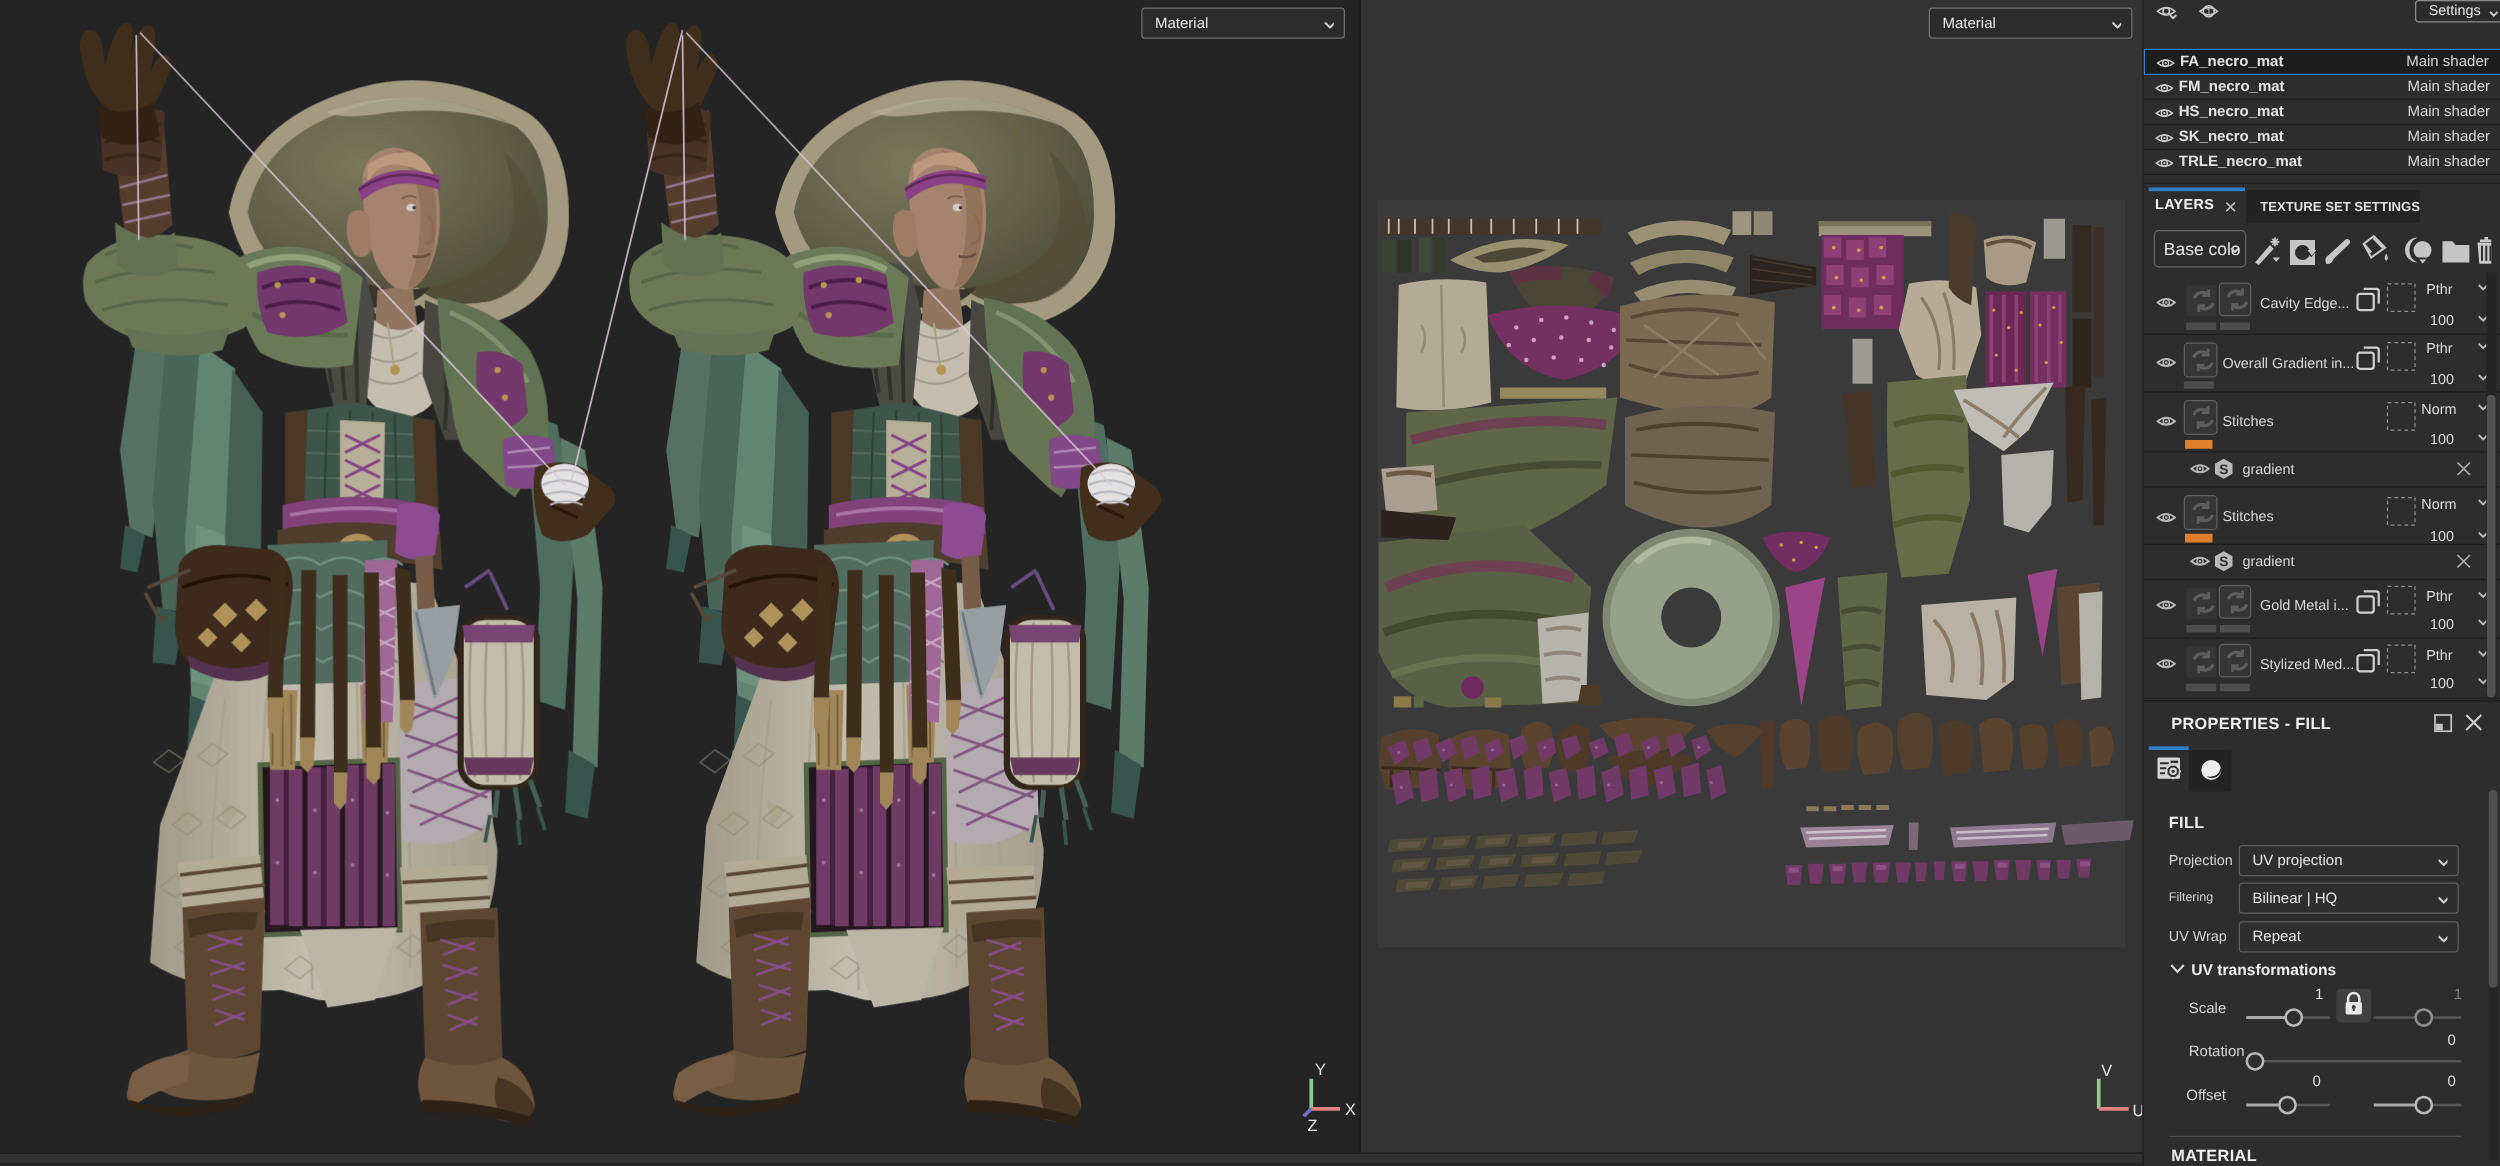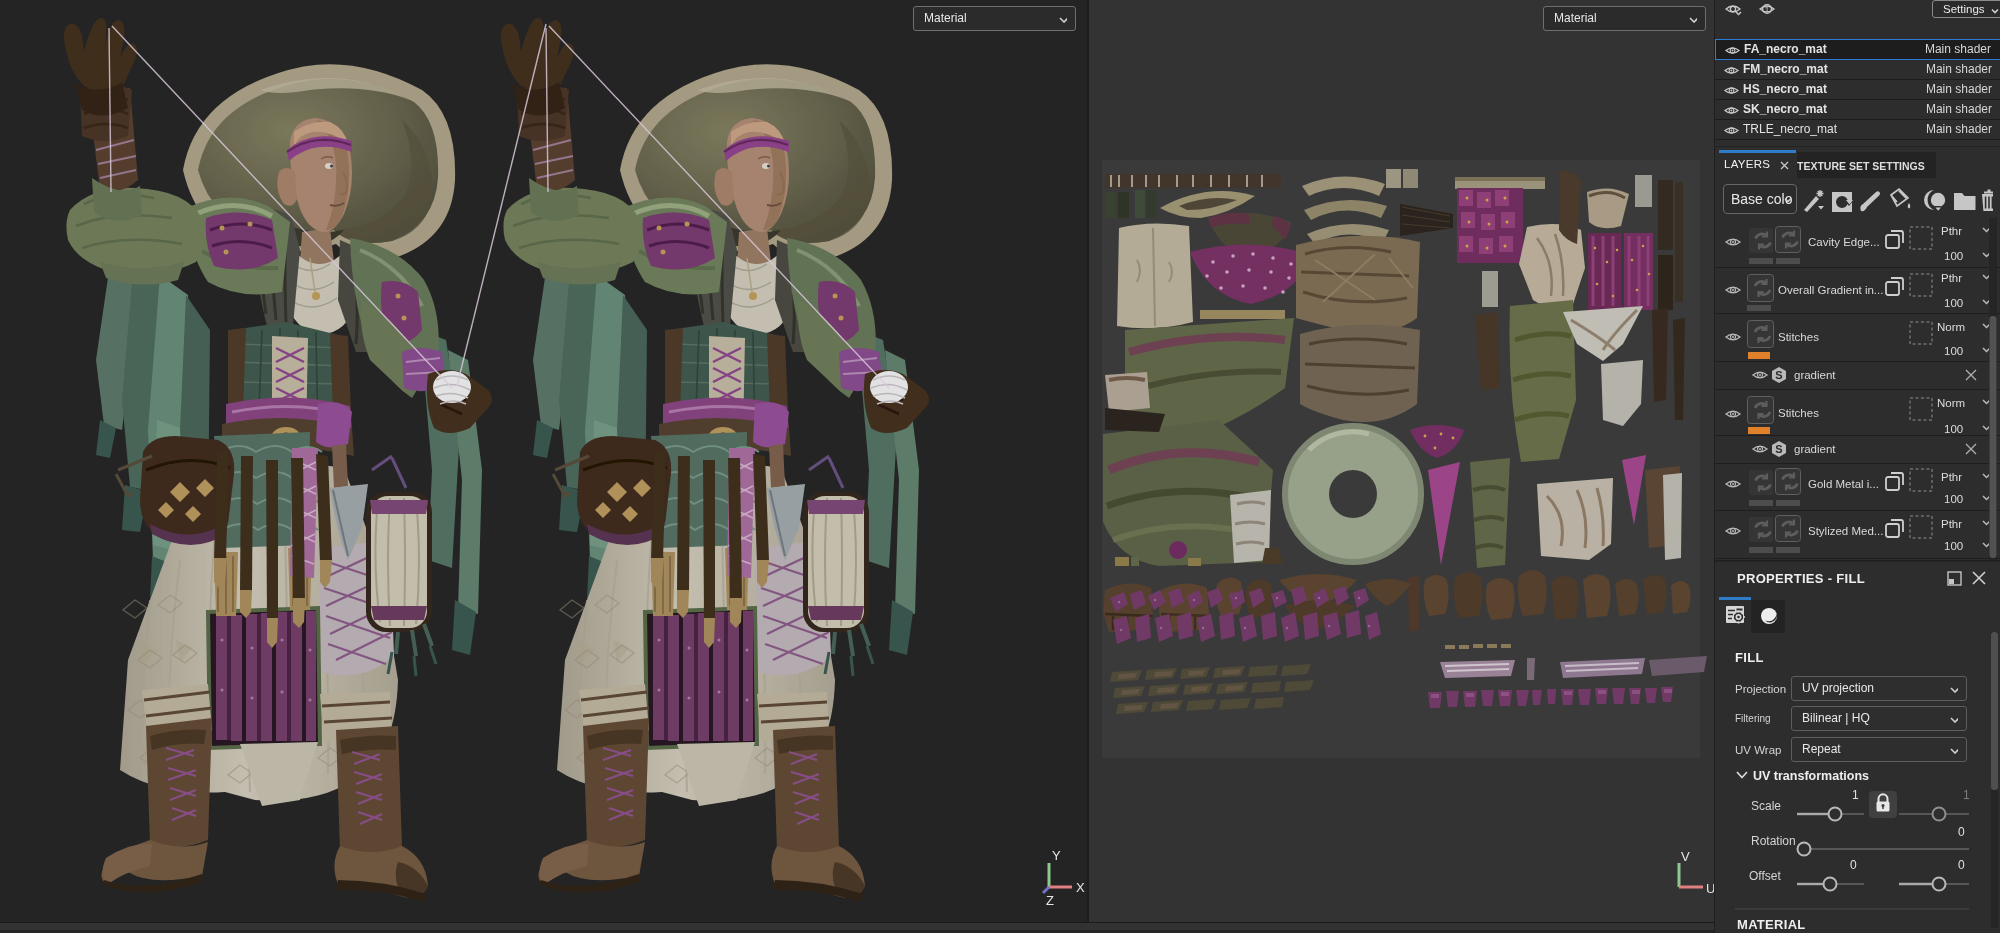--- a/index.html
+++ b/index.html
@@ -642,32 +642,32 @@
         </svg>
       <span class="ts-name" style="font-weight:bold">SK_necro_mat</span>
         <span class="ts-shader">Main shader</span>
     </div>
     <div class="row ts-row" style="top:105px">
       <svg class="eye" style="left:9px;top:4px" width="15" height="13" viewBox="0 0 15 13">
           <path d="M1,6.5 Q7.5,1 14,6.5 Q7.5,12 1,6.5 Z" stroke="#cccccc" fill="none" stroke-width="1.2"></path>
           <circle cx="7.5" cy="6.5" r="2.4" stroke="#cccccc" fill="none" stroke-width="1.1"></circle>
           <circle cx="7.5" cy="6.5" r="0.9" fill="#cccccc"></circle>
         </svg>
-      <span class="ts-name" style="font-weight:normal">TRLE_necro_mat</span>
+      <span class="ts-name" style="font-weight:bold">TRLE_necro_mat</span>
         <span class="ts-shader">Main shader</span>
     </div>
     <div class="divider" style="top:146px;background:#232323"></div>
 
     <div class="abs" style="left:4px;top:150px;width:77px;height:3px;background:#2f7cc8"></div>
     <div class="abs" style="left:82px;top:152px;width:139px;height:26px;background:#232324"></div>
-    <div class="abs" style="left:9px;top:158px;font-size:11.5px;font-weight:normal;color:#f2f2f2;letter-spacing:.3px">LAYERS</div>
+    <div class="abs" style="left:9px;top:158px;font-size:11.5px;font-weight:bold;color:#f2f2f2;letter-spacing:.3px">LAYERS</div>
     <svg class="abs" style="left:64px;top:160px" width="12" height="12">
         <path d="M2,2 L9,9 M9,2 L2,9" stroke="#c4c4c4" stroke-width="1.4"></path>
       </svg>
-    <div class="abs" style="left:82px;top:160px;width:139px;text-align:left;font-size:10.5px;font-weight:bold;color:#dedede">TEXTURE SET SETTINGS</div>
+    <div class="abs" style="left:82px;top:160px;width:139px;text-align:right;font-size:10.5px;font-weight:bold;color:#dedede">TEXTURE SET SETTINGS</div>
 
     <div class="dd" style="left:8px;top:184px;width:74px;height:30px;line-height:28px;font-size:14px;padding-left:7px;border-color:#666;border-radius:4px">Base colo
       <svg class="chev" style="top:11px;right:4px" width="8" height="8">
           <path class="chevline" d="M1,2.5 L4,5.5 L7,2.5"></path>
         </svg>
     </div>
     <svg class="abs" style="left:86px;top:187px" width="192" height="26" viewBox="0 0 192 26">
       <g fill="#c6c6c6" stroke="none">
 
         <path d="M3,23 L15,9 L18,12 L6,25 Z"></path>

